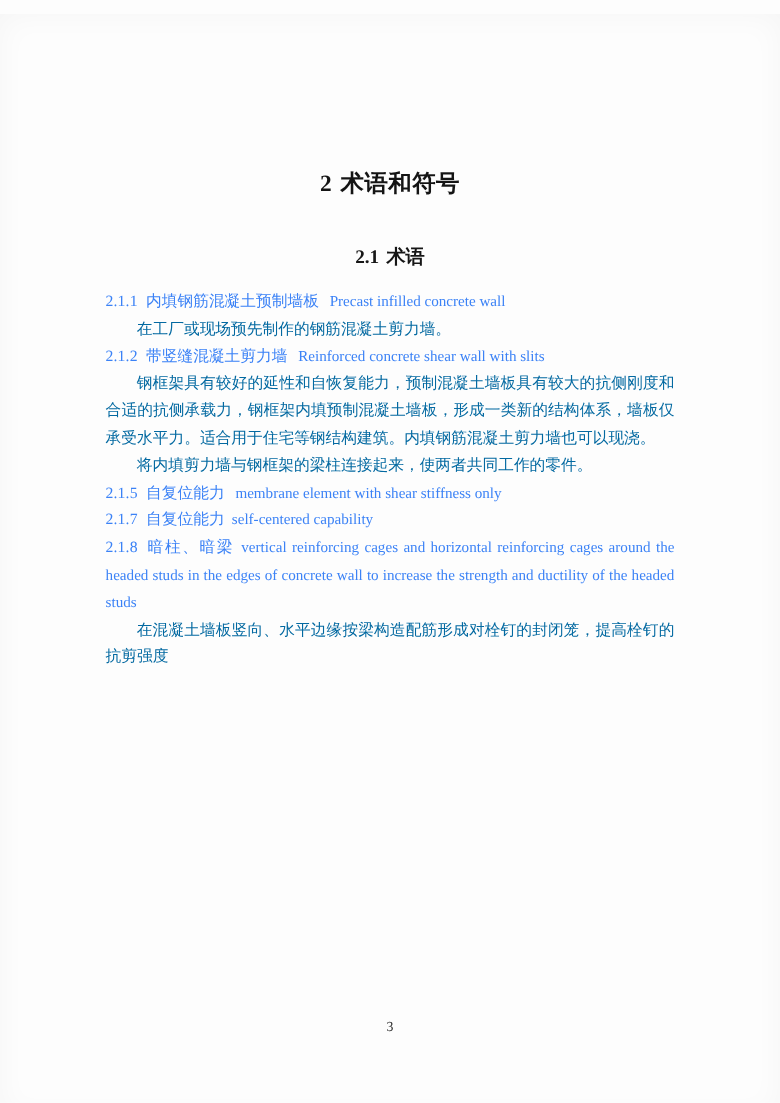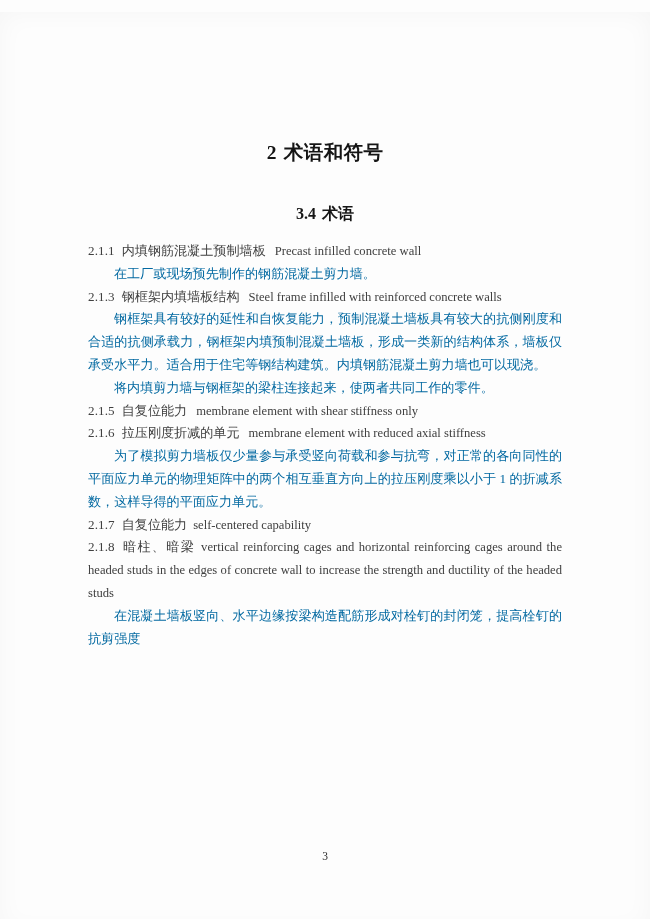--- a/index.html
+++ b/index.html
@@ -75,21 +75,21 @@
     top: 228px;
     left: 0;
     width: 474px;
   }
 
   .term { margin: 0; }
 
   .term-head {
     font-size: 13.1px;
     line-height: 22.8px;
-    color: #404040;
+    color: #3b82f6;
     white-space: nowrap;
   }
   .term-head.wrapping { white-space: normal; text-align: justify; }
 
   .term-head .tnum {
     font-family: "Liberation Serif", serif;
     letter-spacing: 0.1px;
   }
   .term-head .tcn {
     margin-left: 7px;
@@ -125,58 +125,52 @@
 
 <div class="page">
 
   <div class="content">
 
     <h1 class="doc-title">
       <span class="num">2</span><span class="txt">术语和符号</span>
     </h1>
 
     <h2 class="section-title">
-      <span class="num">3.4</span><span class="txt">术语</span>
+      <span class="num">2.1</span><span class="txt">术语</span>
     </h2>
 
     <div class="terms">
 
       <div class="term">
         <div class="term-head">
           <span class="tnum">2.1.1</span><span class="tcn">内填钢筋混凝土预制墙板</span><span class="ten">Precast infilled concrete wall</span>
         </div>
         <div class="term-body">在工厂或现场预先制作的钢筋混凝土剪力墙。</div>
       </div>
 
       <div class="term">
+        <div class="term-head">
+          <span class="tnum">2.1.2</span><span class="tcn">带竖缝混凝土剪力墙</span><span class="ten">Reinforced concrete shear wall with slits</span>
+        </div>
       </div>
 
       <div class="term">
-        <div class="term-head">
-          <span class="tnum">2.1.3</span><span class="tcn">钢框架内填墙板结构</span><span class="ten">Steel frame infilled with reinforced concrete walls</span>
-        </div>
         <div class="term-body">钢框架具有较好的延性和自恢复能力，预制混凝土墙板具有较大的抗侧刚度和合适的抗侧承载力，钢框架内填预制混凝土墙板，形成一类新的结构体系，墙板仅承受水平力。适合用于住宅等钢结构建筑。内填钢筋混凝土剪力墙也可以现浇。</div>
       </div>
 
       <div class="term">
         <div class="term-body">将内填剪力墙与钢框架的梁柱连接起来，使两者共同工作的零件。</div>
       </div>
 
       <div class="term">
         <div class="term-head">
           <span class="tnum">2.1.5</span><span class="tcn">自复位能力</span><span class="ten">membrane element with shear stiffness only</span>
         </div>
       </div>
 
-      <div class="term">
-        <div class="term-head">
-          <span class="tnum">2.1.6</span><span class="tcn">拉压刚度折减的单元</span><span class="ten">membrane element with reduced axial stiffness</span>
-        </div>
-        <div class="term-body">为了模拟剪力墙板仅少量参与承受竖向荷载和参与抗弯，对正常的各向同性的平面应力单元的物理矩阵中的两个相互垂直方向上的拉压刚度乘以小于 1 的折减系数，这样导得的平面应力单元。</div>
-      </div>
 
       <div class="term">
         <div class="term-head">
           <span class="tnum">2.1.7</span><span class="tcn">自复位能力</span><span class="ten tight">self-centered capability</span>
         </div>
       </div>
 
       <div class="term">
         <div class="term-head wrapping">
           <span class="tnum">2.1.8</span><span class="tcn">暗柱、暗梁</span><span class="ten tight">vertical reinforcing cages and horizontal reinforcing cages around the headed studs in the edges of concrete wall to increase the strength and ductility of the headed studs</span>

